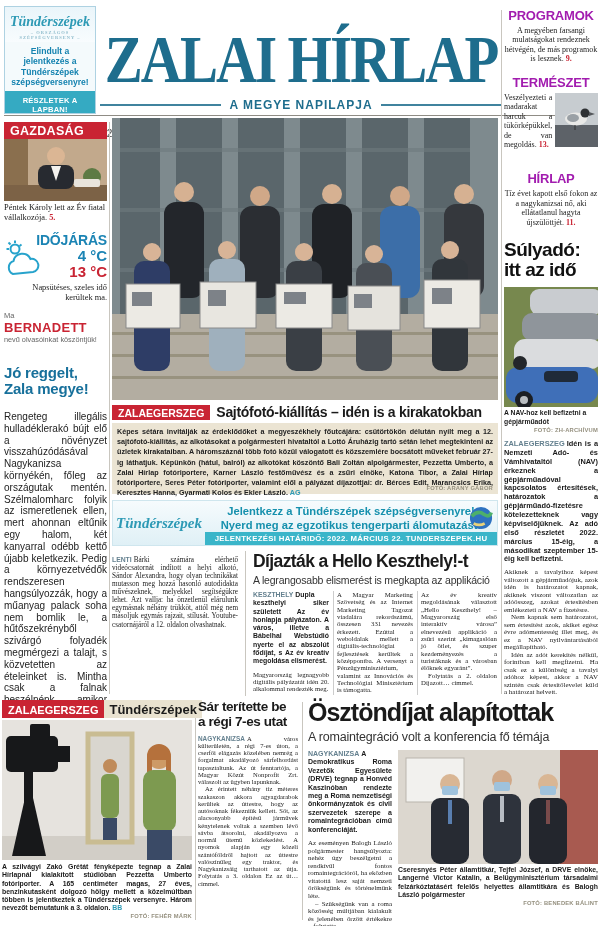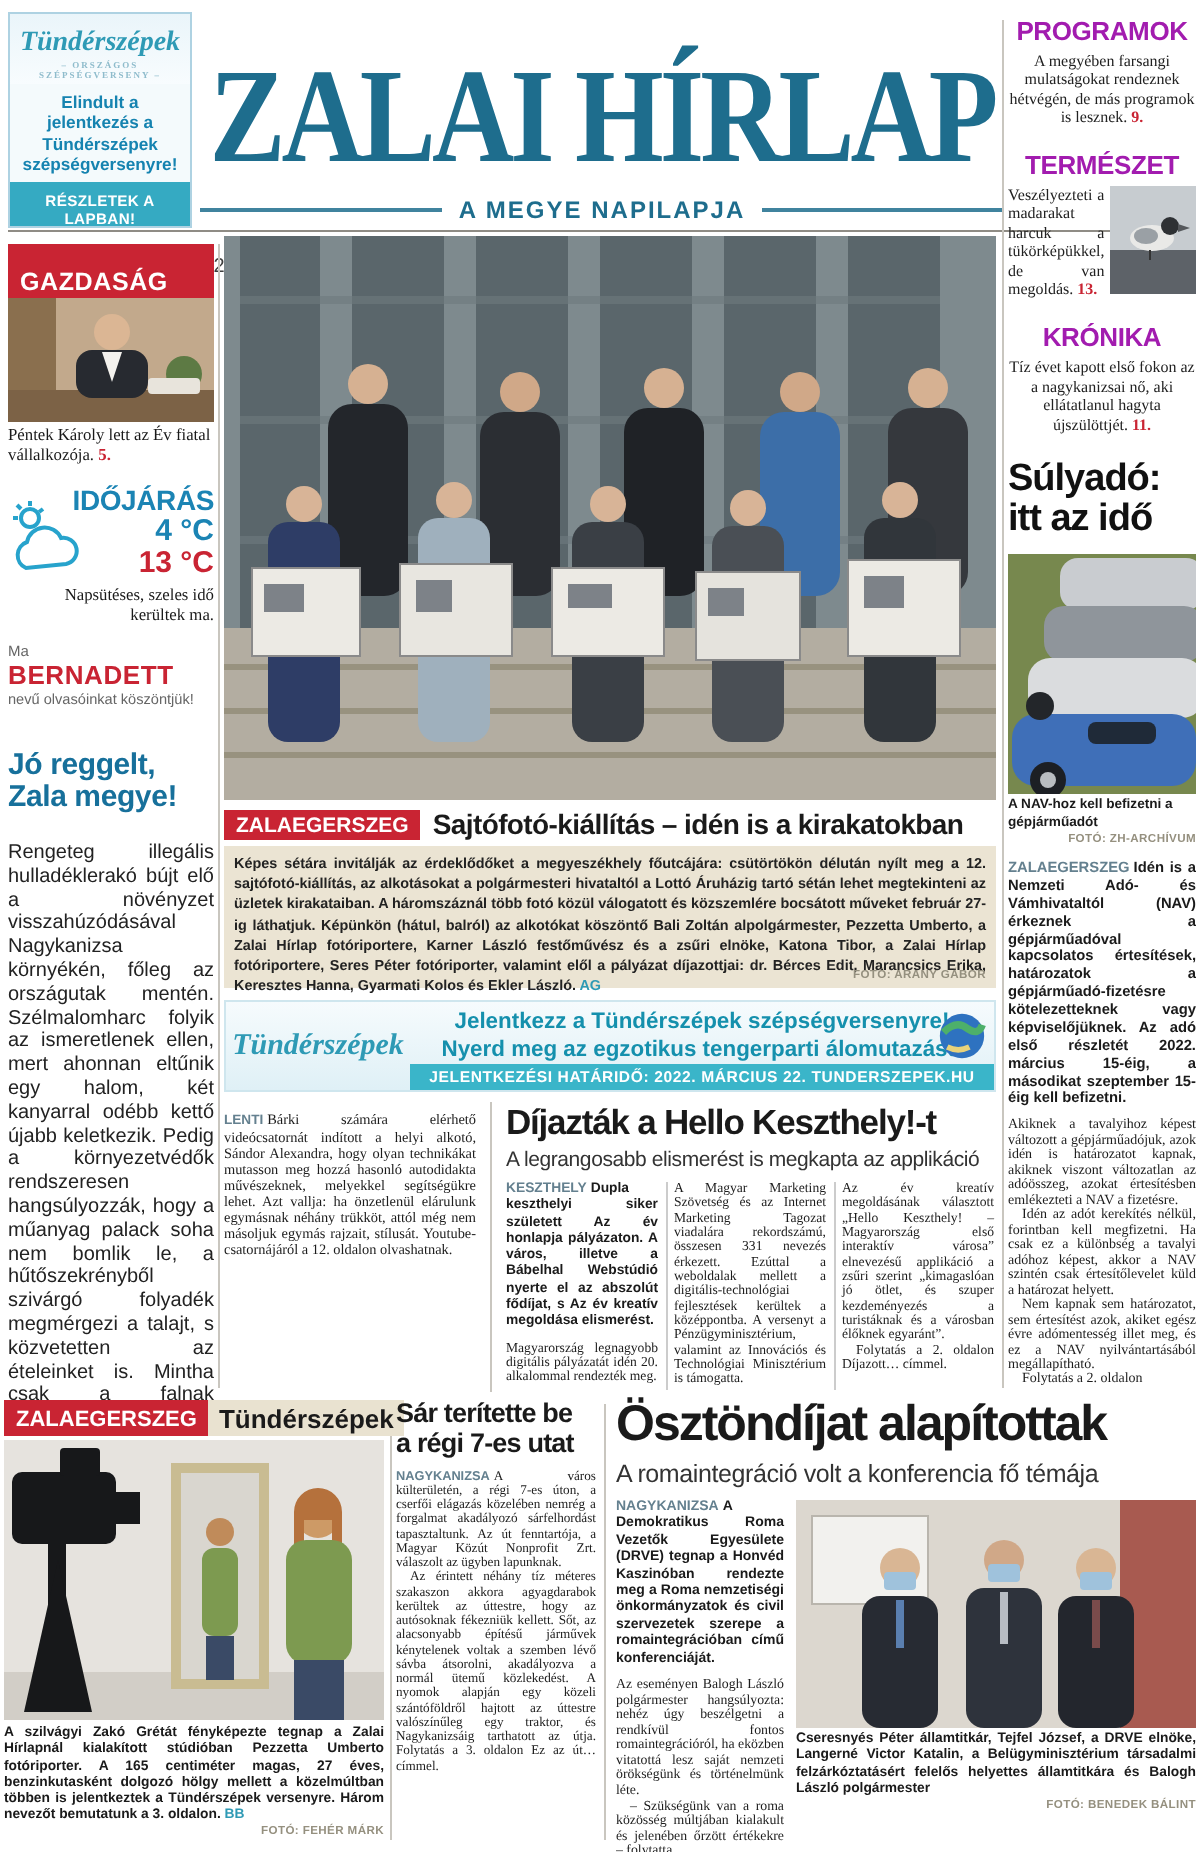--- a/index.html
+++ b/index.html
@@ -32,21 +32,21 @@
   .sulyado-title{font-weight:bold;font-size:19px;letter-spacing:-.5px;line-height:1.06;margin-top:13px;color:#111}
   .photo-cap{font-weight:bold;font-size:6.8px;line-height:1.22;margin-top:2px}
   .credit{display:block;text-align:right;font-size:5.8px;color:#95907f;text-transform:uppercase;letter-spacing:.2px;margin-top:1px}
   .loc{color:#64808f;font-weight:bold;font-family:"Liberation Sans",sans-serif;margin-right:2px}
   .lead-p{font-weight:bold;font-size:7.4px;line-height:1.2;text-align:justify;margin-top:6px;hyphens:auto}
   .serif-p{font-family:"Liberation Serif",serif;font-size:7px;line-height:1.07;text-align:justify;text-indent:7px;hyphens:auto;color:#1c1c1c}
   .serif-p.noind{text-indent:0;margin-top:5px}
 
   
   .lrail{left:4px;top:122px;width:103px;height:578px;overflow:hidden}
-  .redbar{background:#c92433;color:#fff;font-weight:bold;font-size:12.5px;padding:12px 6px 1px;letter-spacing:.3px}
+  .redbar{background:#c92433;color:#fff;font-weight:bold;font-size:12.5px;padding:2px 6px 1px;letter-spacing:.3px}
   .lcap{font-family:"Liberation Serif",serif;font-size:8.4px;line-height:1.22;margin-top:2px}
   .weather{position:relative;margin-top:8px;text-align:right}
   .weather-title{color:#1b84b4;font-weight:bold;font-size:14px;letter-spacing:-.2px}
   .temp1{color:#1b84b4;font-weight:bold;font-size:15px;line-height:1.1}
   .temp2{color:#c92433;font-weight:bold;font-size:15px;line-height:1.1}
   .wdesc{font-family:"Liberation Serif",serif;font-size:8.4px;line-height:1.2;margin-top:2px}
   .nameday{margin-top:8px}
   .nd-ma{font-size:7.5px;color:#666}
   .nd-name{color:#c92433;font-weight:bold;font-size:13px;letter-spacing:.3px}
   .nd-sub{font-size:7.3px;color:#666}
@@ -131,42 +131,42 @@
 <div class="vline" style="left:501px;top:10px;height:684px"></div>
 
 <div class="abs rrail">
   <div style="margin-bottom:11px">
     <div class="sec-title">PROGRAMOK</div>
     <div class="sec-text">
       <span>A megyében farsangi mulatságokat rendeznek hétvégén, de más programok is lesznek.</span>
       <span class="pgref">9.</span>
     </div>
   </div>
-  <div style="margin-bottom:12px">
+  <div style="margin-bottom:22px">
     <div class="sec-title">TERMÉSZET</div>
     <div class="t-row">
       <div class="sec-text">
         <span>Veszélyezteti a madarakat harcuk a tükörképükkel, de van megoldás.</span>
         <span class="pgref">13.</span>
       </div>
       <span class="imgbox">
         <svg width="44" height="54" viewBox="0 0 44 54">
             <rect width="44" height="54" fill="#c7ccd0"></rect>
             <rect y="32" width="44" height="22" fill="#5d6268"></rect>
             <ellipse cx="21" cy="26" rx="11" ry="6.5" fill="#e9e9e7"></ellipse>
             <circle cx="30" cy="20" r="4.5" fill="#2e3134"></circle>
             <polygon points="34,19 40,21 34,23" fill="#55585c"></polygon>
             <ellipse cx="18" cy="25" rx="6" ry="4" fill="#9aa0a5"></ellipse>
             <line x1="20" y1="32" x2="20" y2="37" stroke="#333" stroke-width="1"></line>
           </svg>
       </span>
     </div>
   </div>
   <div style="margin-bottom:4px">
-    <div class="sec-title">KRÓNIKA</div>
+    <div class="sec-title">HÍRLAP</div>
     <div class="sec-text">
       <span>Tíz évet kapott első fokon az a nagykanizsai nő, aki ellátatlanul hagyta újszülöttjét.</span>
       <span class="pgref">11.</span>
     </div>
   </div>
 
   <div>
     <div class="sulyado-title">
       <div>Súlyadó:</div>
       <div>itt az idő</div>
@@ -183,22 +183,22 @@
           <circle cx="20" cy="113" r="4" fill="#b9bdc1"></circle>
           <circle cx="16" cy="76" r="7" fill="#23262a"></circle>
         </svg>
     </span>
     <div class="photo-cap">
       <span>A NAV-hoz kell befizetni a gépjárműadót</span>
       <span class="credit">Fotó: ZH-Archívum</span>
     </div>
     <p class="lead-p"><span class="loc">ZALAEGERSZEG</span><span>Idén is a Nemzeti Adó- és Vámhivataltól (NAV) érkeznek a gépjárműadóval kapcsolatos értesítések, határozatok a gépjárműadó-fizetésre kötelezetteknek vagy képviselőjüknek. Az adó első részletét 2022. március 15-éig, a másodikat szeptember 15-éig kell befizetni.</span></p>
     <p class="serif-p noind">Akiknek a tavalyihoz képest változott a gépjárműadójuk, azok idén is határozatot kapnak, akiknek viszont változatlan az adóösszeg, azokat értesítésben emlékezteti a NAV a fizetésre.</p>
+    <p class="serif-p">Nem kapnak sem határozatot, sem értesítést azok, akiket egész évre adómentesség illet meg, és ez a NAV nyilvántartásából megállapítható.</p>
     <p class="serif-p">Idén az adót kerekítés nélkül, forintban kell megfizetni. Ha csak ez a különbség a tavalyi adóhoz képest, akkor a NAV szintén csak értesítőlevelet küld a határozat helyett.</p>
-    <p class="serif-p">Nem kapnak sem határozatot, sem értesítést azok, akiket egész évre adómentesség illet meg, és ez a NAV nyilvántartásából megállapítható.</p>
     <p class="serif-p">Folytatás a 2. oldalon</p>
   </div>
 </div>
 
 <div class="abs lrail">
   <div class="redbar">GAZDASÁG</div>
   <span class="imgbox">
     <svg width="103" height="62" viewBox="0 0 103 62" preserveAspectRatio="none">
         <rect width="103" height="62" fill="#c2a98c"></rect>
         <rect x="0" y="0" width="24" height="62" fill="#8a6f4e"></rect>

